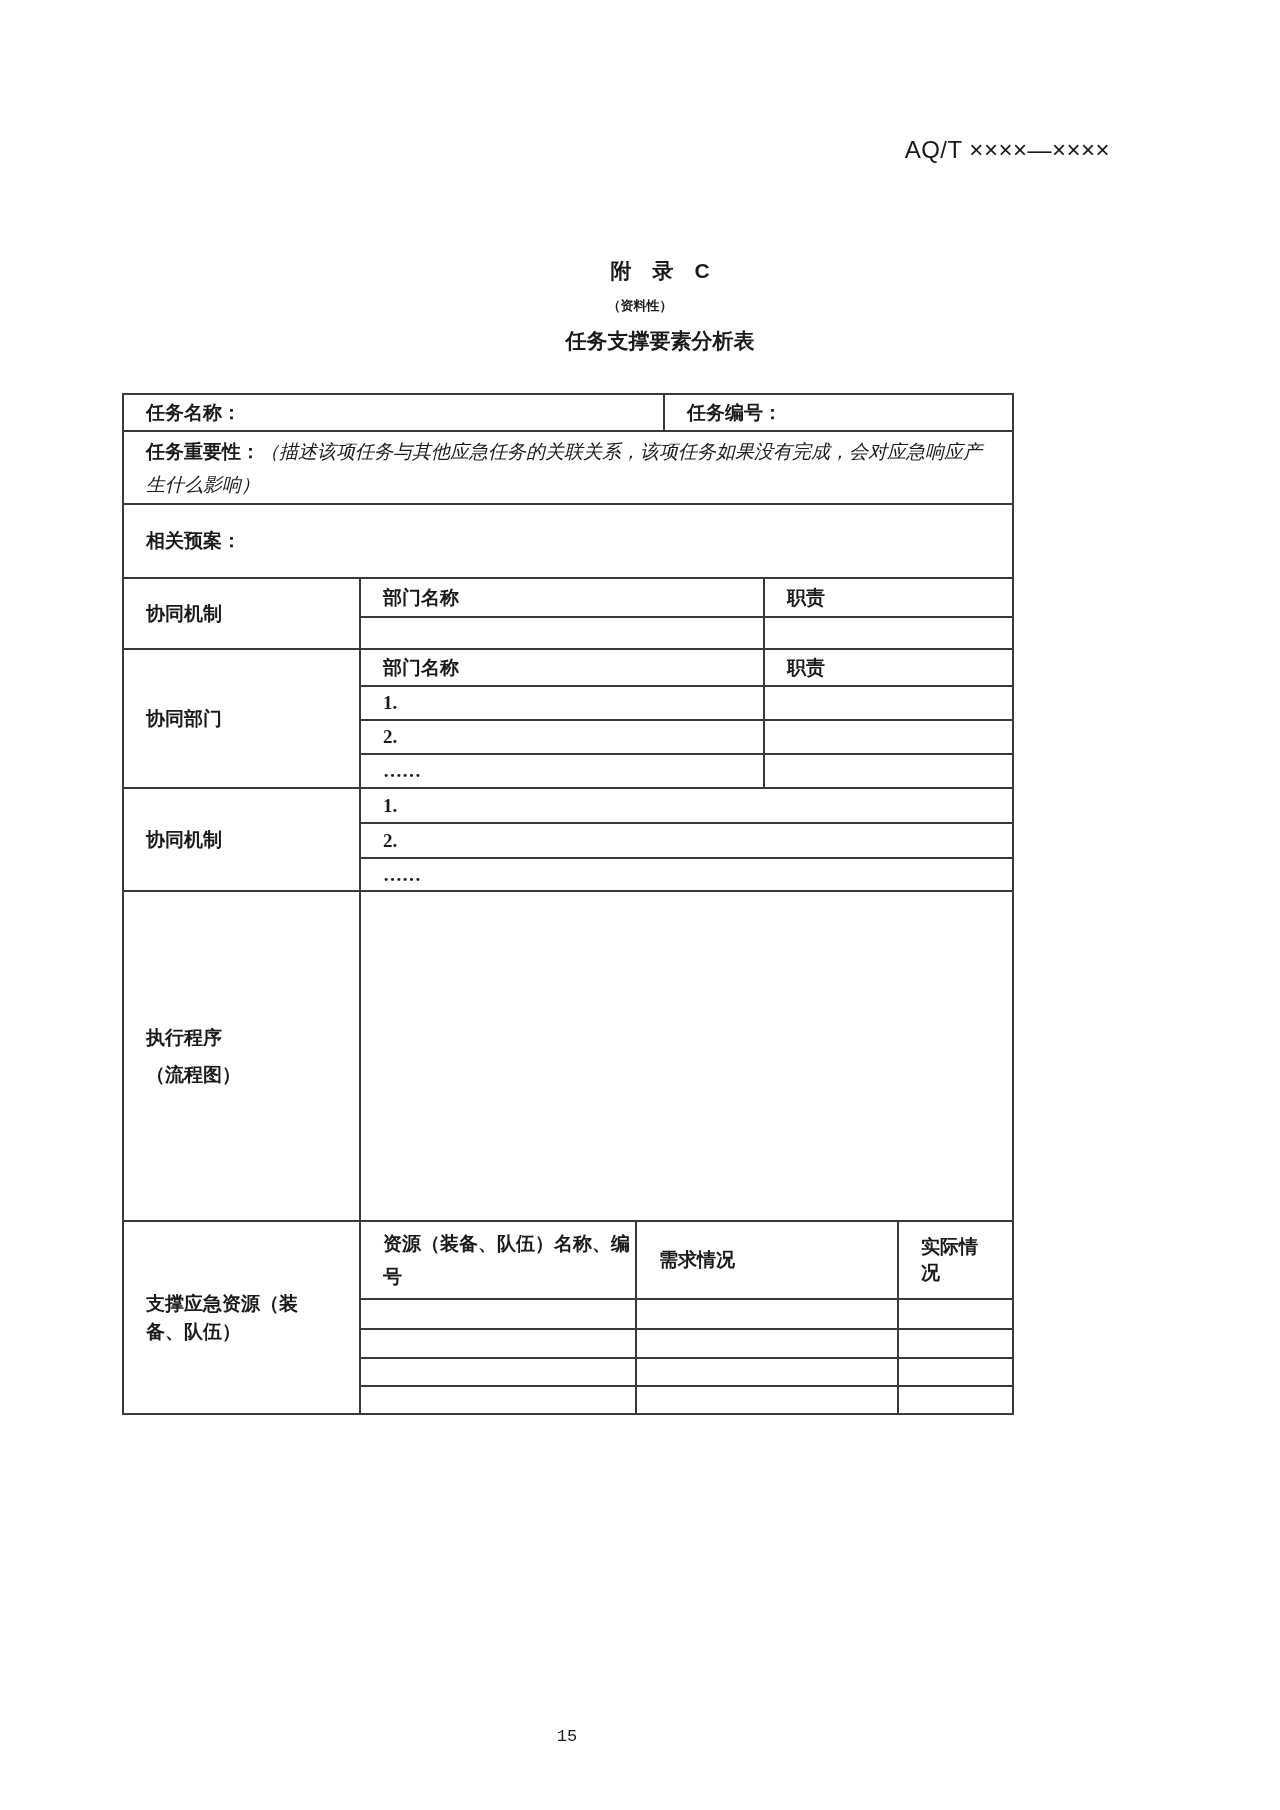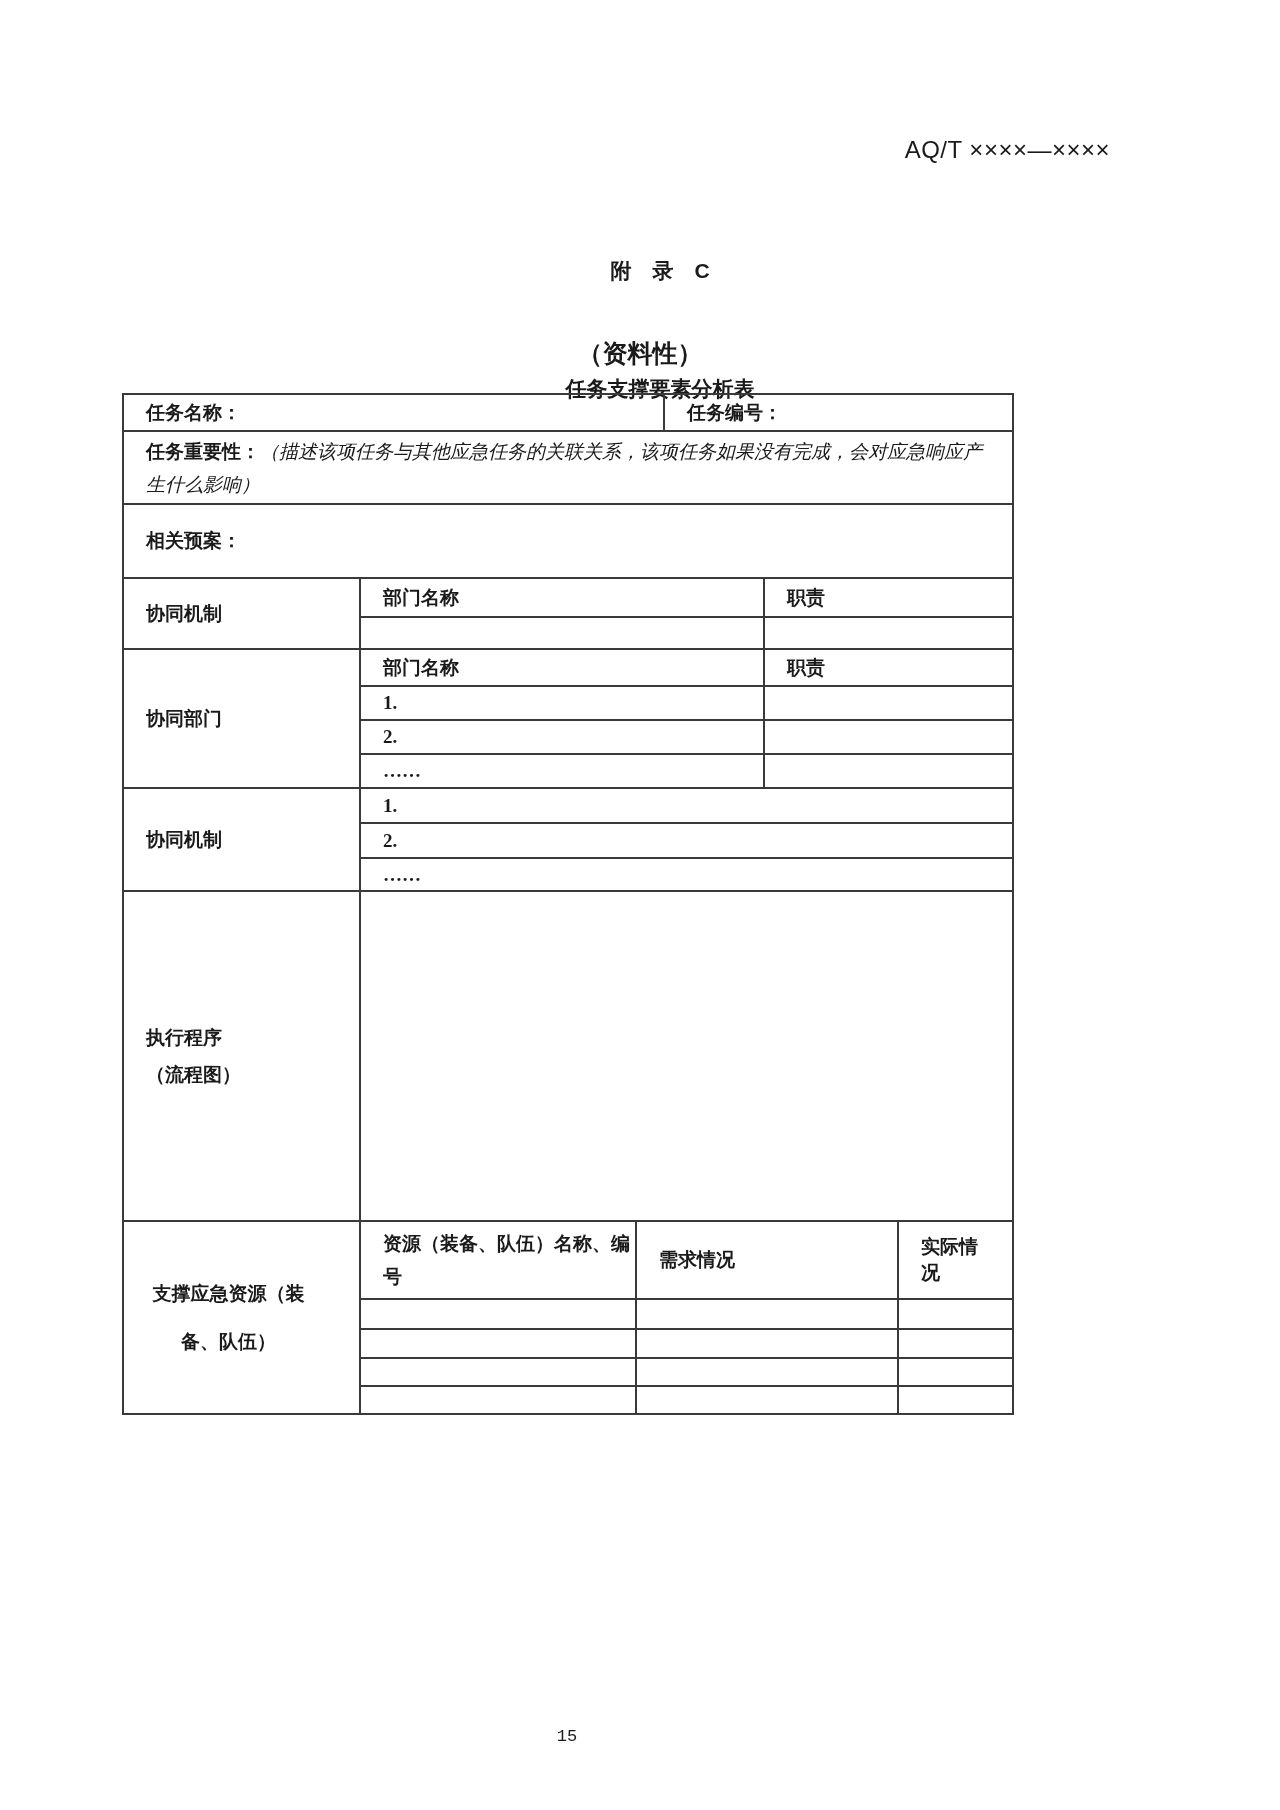--- a/index.html
+++ b/index.html
@@ -7,21 +7,21 @@
     width:1280px;height:1810px;background:#ffffff;position:relative;
     font-family:"Liberation Sans","DejaVu Sans",sans-serif;color:#1a1a1a;
   }
   .std-code{
     position:absolute;top:136px;right:170px;
     font-size:24px;letter-spacing:0.5px;
   }
   .titles{position:absolute;top:253px;left:0;width:100%;text-align:center;font-weight:bold;}
   .titles .tl{height:35px;line-height:35px;}
   .t1,.t3{font-size:21px;padding-left:40px;}
-  .t2{font-size:25px;margin-top:48px;}
+  .t2{font-size:13px;}
   table.form{
     position:absolute;left:122px;top:393px;width:890px;
     border-collapse:collapse;table-layout:fixed;
   }
   table.form td{
     border:2px solid #3a3a3a;
     padding:2px 22px;
     font-size:19px;
     vertical-align:middle;
     overflow:hidden;
@@ -30,21 +30,21 @@
   .lbl{font-weight:bold;font-family:"Liberation Sans","DejaVu Sans",sans-serif;}
   .reg{font-family:"Liberation Serif","DejaVu Serif",serif;font-weight:bold;margin-left:16px;}
   .note{font-style:italic;font-family:"Liberation Serif","DejaVu Serif",serif;}
   td.vtop{vertical-align:top;padding-top:6px;}
   td.imp{vertical-align:top;padding-top:5px;line-height:33px;}
   .h37{height:37px;} .h73{height:73px;} .h91{height:74px;}
   .h39{height:39px;} .h32{height:32px;} .h34{height:34px;}
   .h35{height:35px;} .h33{height:33px;} .h330{height:330px;}
   .h78{height:78px;} .h30{height:30px;} .h29{height:29px;} .h28{height:28px;}
   .exec-line{line-height:37px;}
-  .wrap-narrow{display:inline-block;width:165px;line-height:48px;text-align:center;}
+  .wrap-narrow{display:inline-block;width:165px;line-height:28px;}
   .wrap-res{display:inline-block;width:247px;line-height:33px;}
   .page-num{
     position:absolute;top:1727px;left:122px;width:890px;text-align:center;
     font-size:17px;font-family:Liberation Mono, monospace;
   }
 </style>
 </head>
 <body>
 
 <div>

